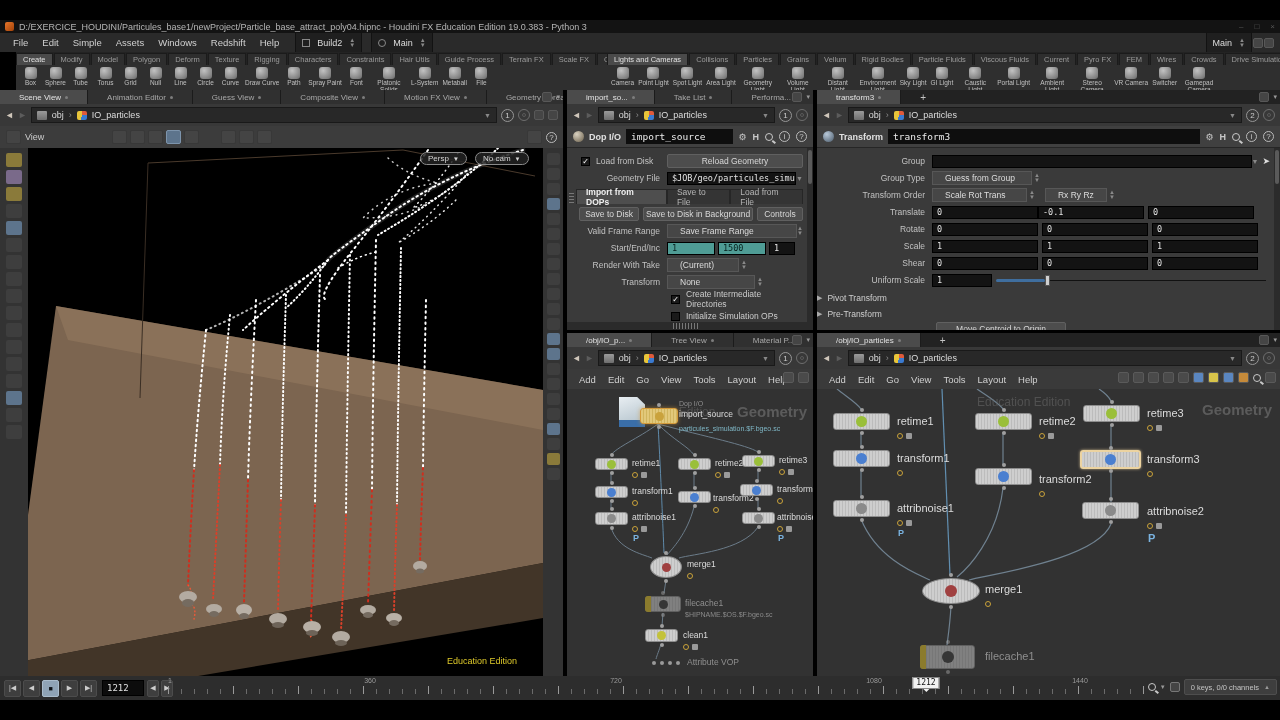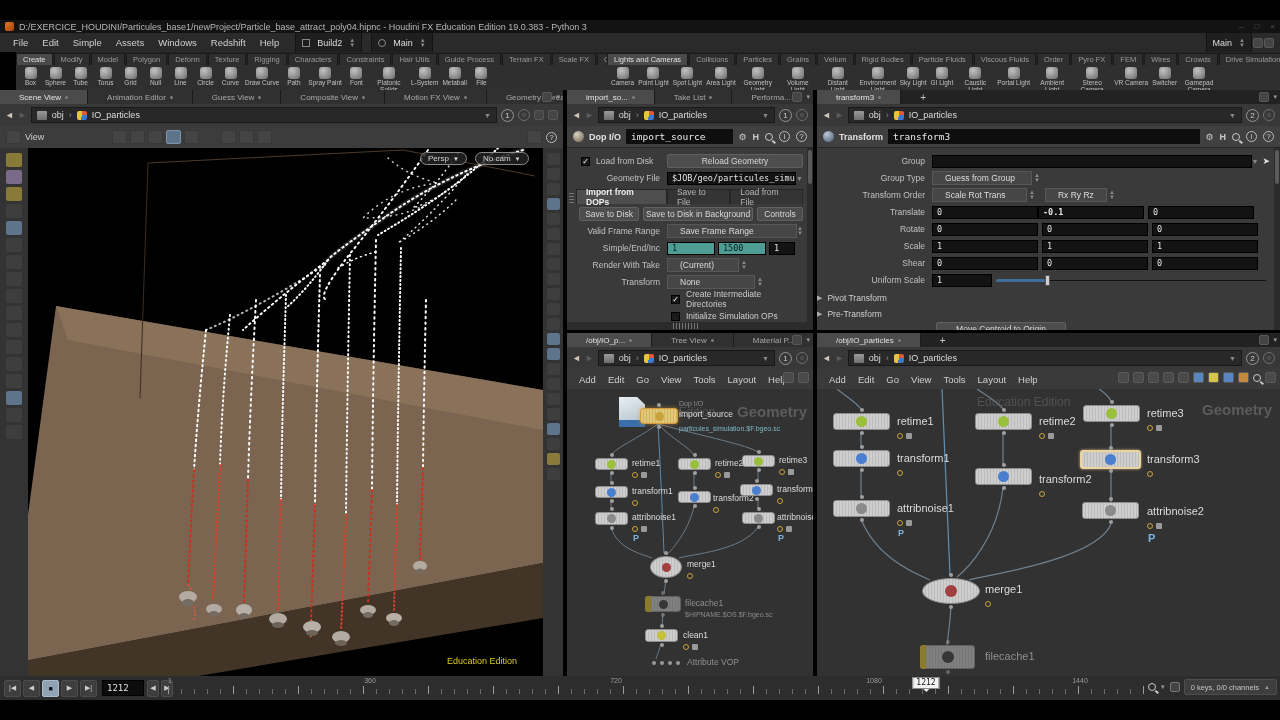--- a/index.html
+++ b/index.html
@@ -287,21 +287,21 @@
   <div class="shelf" id="shelf-right">
     <div class="shelf-tabs">
         <div class="stab">Lights and Cameras</div>
         <div class="stab">Collisions</div>
         <div class="stab">Particles</div>
         <div class="stab">Grains</div>
         <div class="stab">Vellum</div>
         <div class="stab">Rigid Bodies</div>
         <div class="stab">Particle Fluids</div>
         <div class="stab">Viscous Fluids</div>
-        <div class="stab">Order</div>
+        <div class="stab">Current</div>
         <div class="stab">Pyro FX</div>
         <div class="stab">FEM</div>
         <div class="stab">Wires</div>
         <div class="stab">Crowds</div>
         <div class="stab">Drive Simulation</div>
       </div>
     <div class="shelf-tools">
         <div class="tool">
           <span class="ticon"></span>
           <span>Camera</span>
@@ -652,21 +652,21 @@
         <div class="pbtn">Controls</div>
       </div>
       <div class="prow">
         <span class="plabel w100">Valid Frame Range</span>
         <div class="ddown" style="flex:1">
             <span>Save Frame Range</span>
           </div>
         <span class="spin">▲<br>▼</span>
       </div>
       <div class="prow">
-        <span class="plabel w100">Simple/End/Inc</span>
+        <span class="plabel w100">Start/End/Inc</span>
         <div class="pfield teal" style="width:48px">1</div>
         <div class="pfield teal" style="width:48px;margin-left:3px">1500</div>
         <div class="pfield" style="width:26px;margin-left:3px">1</div>
       </div>
       <div class="prow">
         <span class="plabel w100">Render With Take</span>
         <div class="ddown" style="width:72px">
             <span>(Current)</span>
           </div>
         <span class="spin" style="margin-left:2px">▲<br>▼</span>
@@ -949,21 +949,21 @@
           </div>
         <span class="spin" style="margin:0 2px">▲<br>▼</span>
         <div class="ddown" style="width:62px;margin-left:8px">
             <span>Rx Ry Rz</span>
           </div>
         <span class="spin" style="margin-left:2px">▲<br>▼</span>
       </div>
       <div class="prow">
         <span class="plabel w115">Translate</span>
         <div class="pfield" style="width:106px">0</div>
-        <div class="pfield" style="width:106px;margin-left:0;font-weight:bold">-0.1</div>
+        <div class="pfield" style="width:106px;margin-left:0;font-weight:normal">-0.1</div>
         <div class="pfield" style="width:106px;margin-left:4px">0</div>
       </div>
       <div class="prow">
         <span class="plabel w115">Rotate</span>
         <div class="pfield" style="width:106px">0</div>
         <div class="pfield" style="width:106px;margin-left:4px">0</div>
         <div class="pfield" style="width:106px;margin-left:4px">0</div>
       </div>
       <div class="prow">
         <span class="plabel w115">Scale</span>

